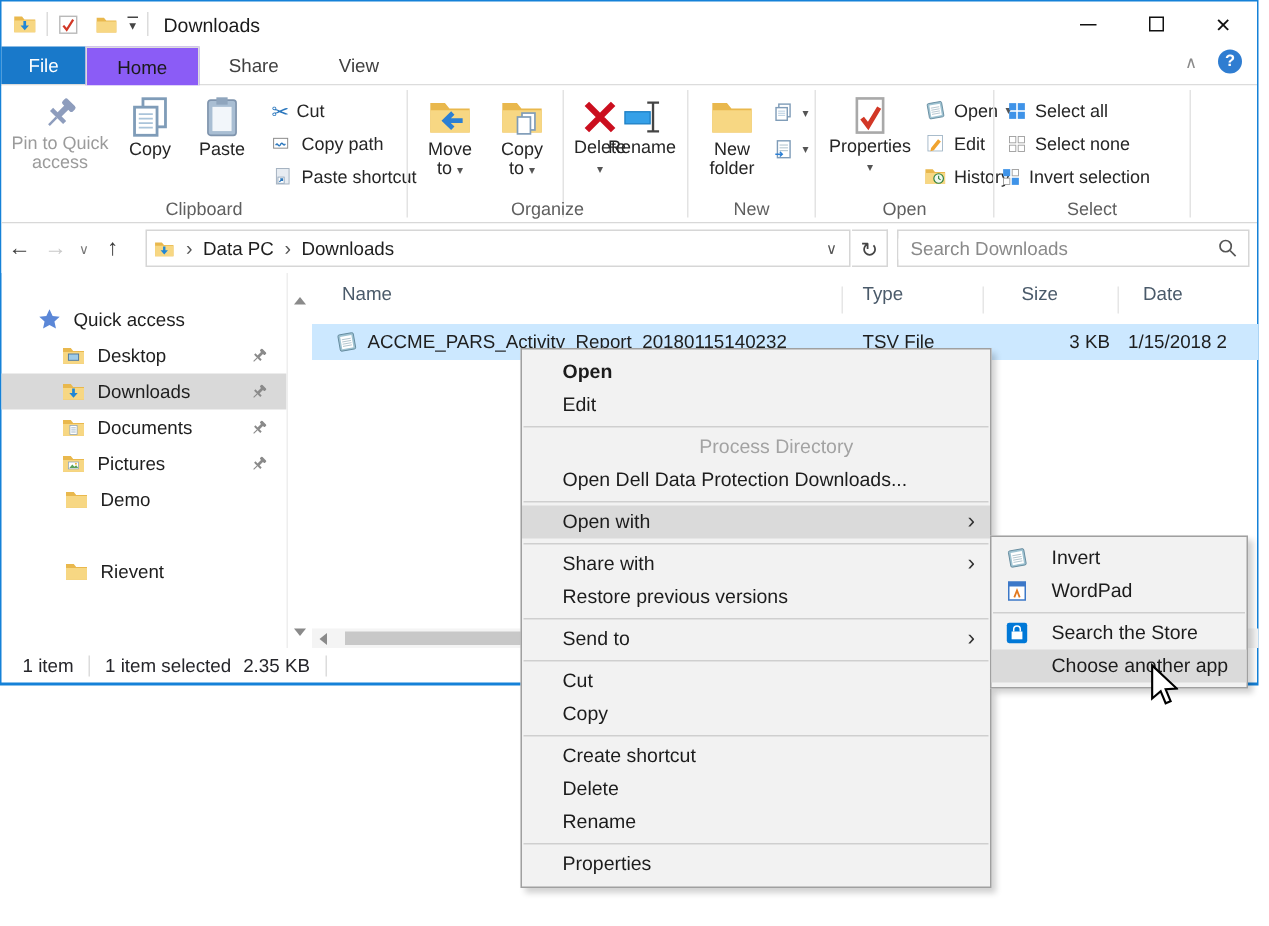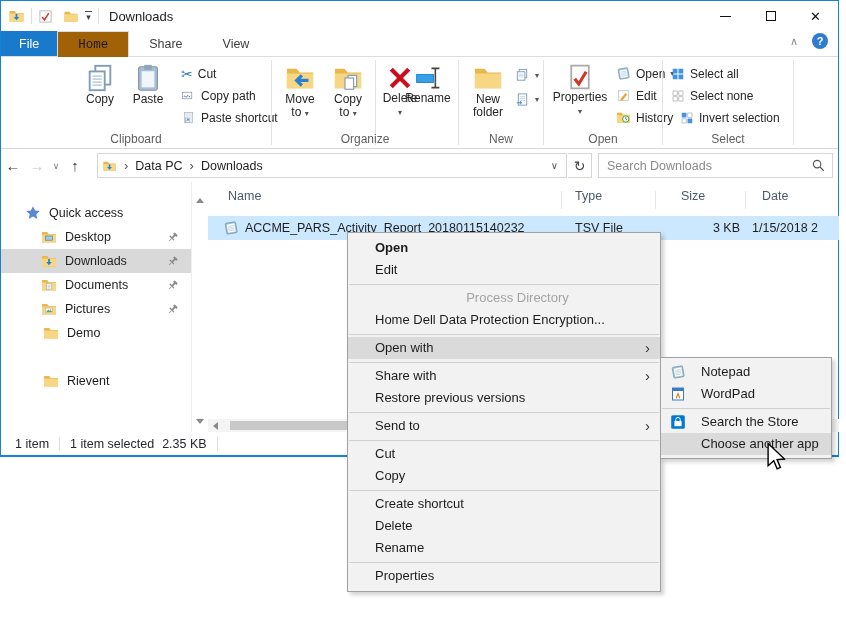--- a/index.html
+++ b/index.html
@@ -17,21 +17,21 @@
   .qat-dd .bar { display:block; width:7px; height:1px; background:#444; margin:0 auto 1px; }
   .caption-btns { position:absolute; right:0; top:0; height:30px; display:flex; }
   .cap { width:45px; height:30px; display:flex; align-items:center; justify-content:center; font-size:13px; color:#111; }
   .max-box { width:10px; height:10px; border:1px solid #111; display:inline-block; }
   .min-bar { width:11px; height:1px; background:#111; display:inline-block; }
 
   
   .tabrow { position:absolute; left:0; top:30px; width:100%; height:26px; border-bottom:1px solid #dcdcdc; display:flex; font-size:12.5px; }
   .tab { padding:0 20px; display:flex; align-items:center; color:#404040; }
   .tab-file { background:#1979ca; color:#fff; padding:0 18px; }
-  .tab-active { background:#a16207; border:1px solid #dcdcdc; border-bottom:none; margin-bottom:-1px; color:#1a1a1a;font-family:Liberation Mono, monospace; }
+  .tab-active { background:#8b5cf6; border:1px solid #dcdcdc; border-bottom:none; margin-bottom:-1px; color:#1a1a1a; }
   .tabrow-right { position:absolute; right:10px; top:32px; display:flex; align-items:center; gap:14px; }
   .collapse-chevron { color:#8a8a8a; font-size:11px; }
   .help-circle { width:16px; height:16px; border-radius:50%; background:#2f7dd1; color:#fff; font-size:11px; font-weight:bold; display:flex; align-items:center; justify-content:center; }
 
   
   .ribbon { position:absolute; left:0; top:56px; width:100%; height:92px; background:#fff; border-bottom:1px solid #d8d8d8; }
   .vdiv { position:absolute; top:3px; height:85px; width:1px; background:#e3e3e3; }
   .rgroup { position:absolute; top:0; height:92px; }
   .glabel { position:absolute; bottom:3px; left:0; width:100%; text-align:center; font-size:12px; color:#5f5f5f; }
   .bigbtn { position:absolute; top:4px; height:68px; text-align:center; font-size:12px; color:#262626; }
@@ -286,20 +286,27 @@
     <div class="tab">View</div>
   </div>
   <div class="tabrow-right">
     <span class="collapse-chevron">∧</span>
     <span class="help-circle">?</span>
   </div>
 
   <div class="ribbon">
 
     <div class="rgroup" style="left:0;width:270px">
+      <div class="bigbtn" style="left:6px;width:66px">
+        <svg class="ic" width="26" height="26" style="margin:2px auto 0">
+            <use href="#i-pinbig"></use>
+          </svg>
+        <div class="bl gray">Pin to Quick</div>
+        <div class="bl gray">access</div>
+      </div>
       <div class="bigbtn" style="left:76px;width:46px">
         <svg class="ic" width="30" height="30" style="margin:2px auto 0">
             <use href="#i-copy"></use>
           </svg>
         <div class="bl">Copy</div>
       </div>
       <div class="bigbtn" style="left:124px;width:46px">
         <svg class="ic" width="30" height="30" style="margin:2px auto 0">
             <use href="#i-paste"></use>
           </svg>
@@ -419,21 +426,21 @@
             <use href="#i-grid-all"></use>
           </svg>
         <span>Select all</span>
       </div>
       <div class="sbtn" style="left:8px;top:28px">
         <svg class="ic" width="14" height="14">
             <use href="#i-grid-none"></use>
           </svg>
         <span>Select none</span>
       </div>
-      <div class="sbtn" style="left:17px;top:50px">
+      <div class="sbtn" style="left:4px;top:50px">
         <svg class="ic" width="14" height="14">
             <use href="#i-grid-invert"></use>
           </svg>
         <span>Invert selection</span>
       </div>
       <div class="glabel">Select</div>
     </div>
     <div class="vdiv" style="left:792px"></div>
   </div>
 
@@ -554,21 +561,21 @@
     <span style="margin-left:8px">2.35 KB</span>
     <span class="st-sep"></span>
   </div>
 </div>
 
 <div class="cmenu">
   <div class="mi bold"><span>Open</span></div>
   <div class="mi"><span>Edit</span></div>
   <div class="msep"></div>
   <div class="mi disabled"><span>Process Directory</span></div>
-  <div class="mi"><span>Home Dell Data Protection Encryption...</span></div>
+  <div class="mi"><span>Open Dell Data Protection Downloads...</span></div>
   <div class="msep"></div>
   <div class="mi hl">
     <span>Open with</span>
     <span class="sub-arrow">›</span>
   </div>
   <div class="msep"></div>
   <div class="mi">
     <span>Share with</span>
     <span class="sub-arrow">›</span>
   </div>
@@ -587,21 +594,21 @@
   <div class="mi"><span>Rename</span></div>
   <div class="msep"></div>
   <div class="mi"><span>Properties</span></div>
 </div>
 
 <div class="smenu">
   <div class="smi">
     <svg class="ic mic">
         <use href="#i-notebook"></use>
       </svg>
-    <span>Notepad</span>
+    <span>Invert</span>
   </div>
   <div class="smi">
     <svg class="ic mic">
         <use href="#i-wordpad"></use>
       </svg>
     <span>WordPad</span>
   </div>
   <div class="msep"></div>
   <div class="smi">
     <svg class="ic mic">

